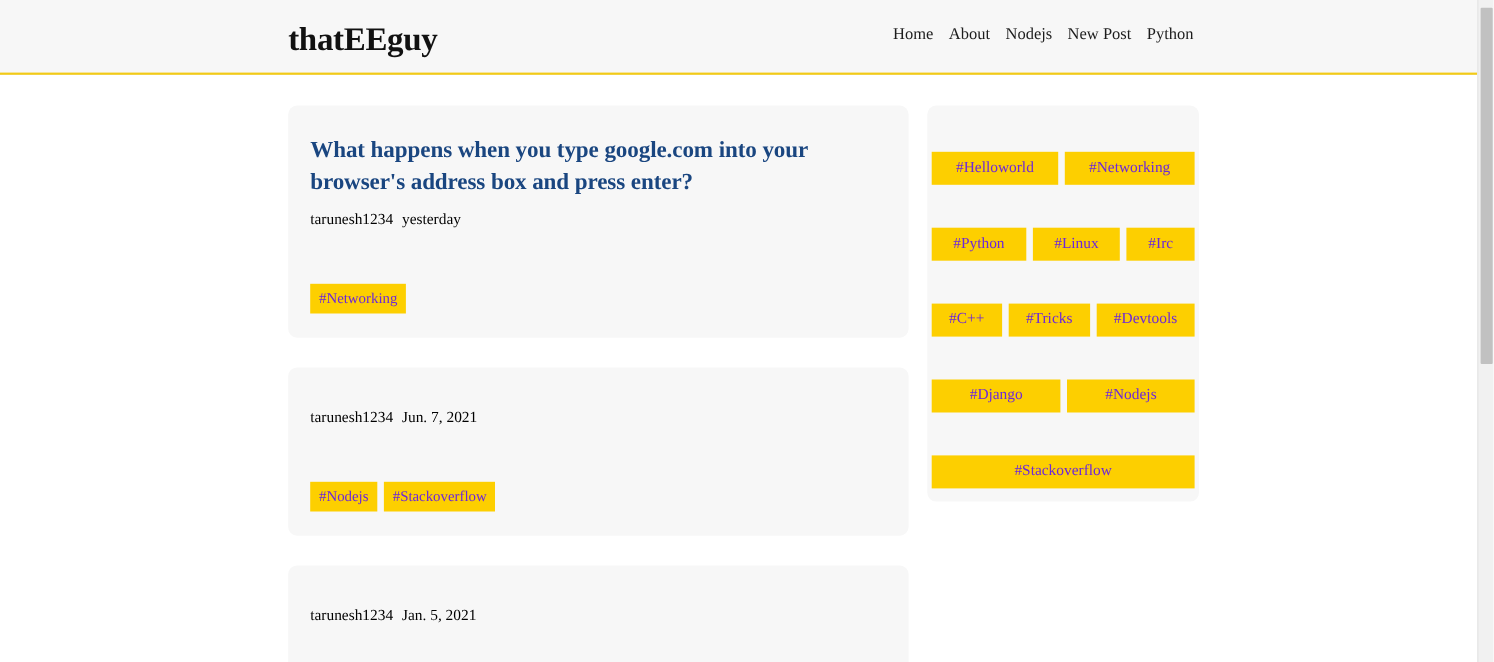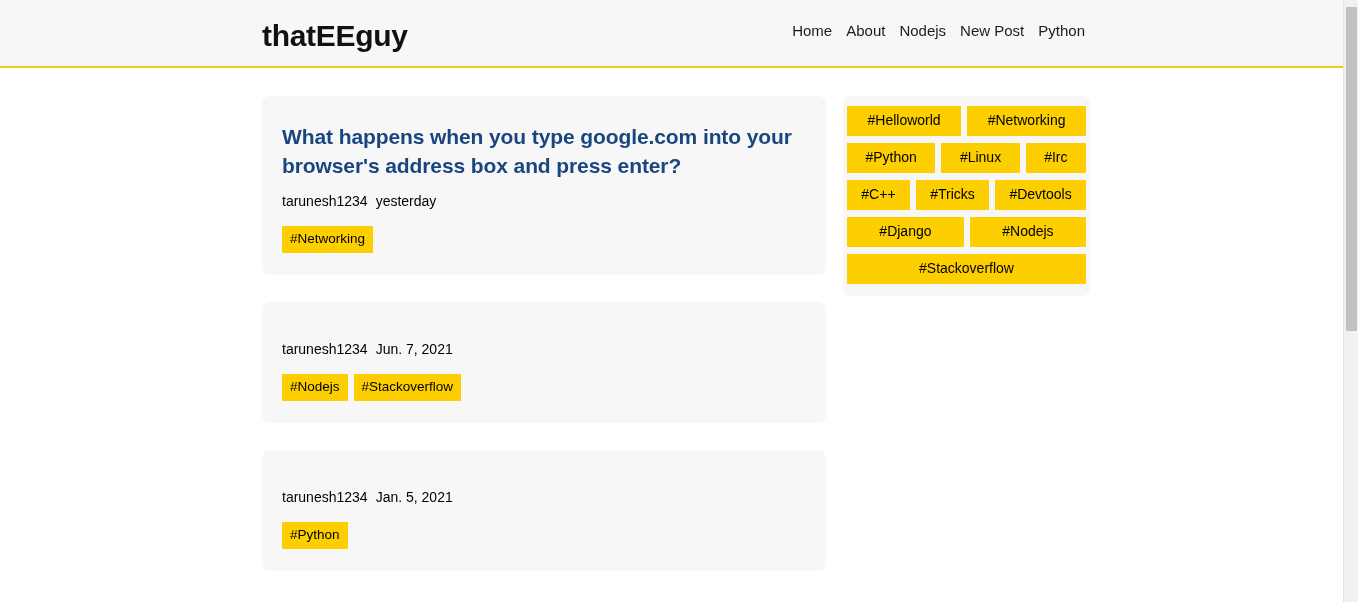--- a/index.html
+++ b/index.html
@@ -1,15 +1,15 @@
 <!DOCTYPE html>
 <html><head>
 <meta charset="utf-8">
 <style>
-  * { box-sizing: border-box; }
+  * { box-sizing: border-box; font-family: Liberation Serif, serif; }
   html, body {
     margin: 0;
     padding: 0;
     width: 1358px;
     height: 602px;
     overflow: hidden;
     background: #ffffff;
     font-family: "Liberation Sans", sans-serif;
   }
 
@@ -102,27 +102,28 @@
   }
   .post-meta .meta-date { margin-left: 8px; }
   .post-tags {
     margin-top: 15px;
     display: flex;
     flex-wrap: wrap;
     gap: 6px;
   }
   .tag-chip {
     background: #fdcf00;
-    color: #000000;
+    color: #6d28d9;
     font-size: 13.5px;
     line-height: 18px;
     padding: 4px 8px 5px 8px;
     text-decoration: none;
     display: inline-block;
     white-space: nowrap;
+    margin-top: 32px;
   }
 
   
   .sidebar {
     position: absolute;
     left: 843px;
     top: 26px;
     width: 247px;
     background: #f7f7f7;
     border-radius: 8px;

